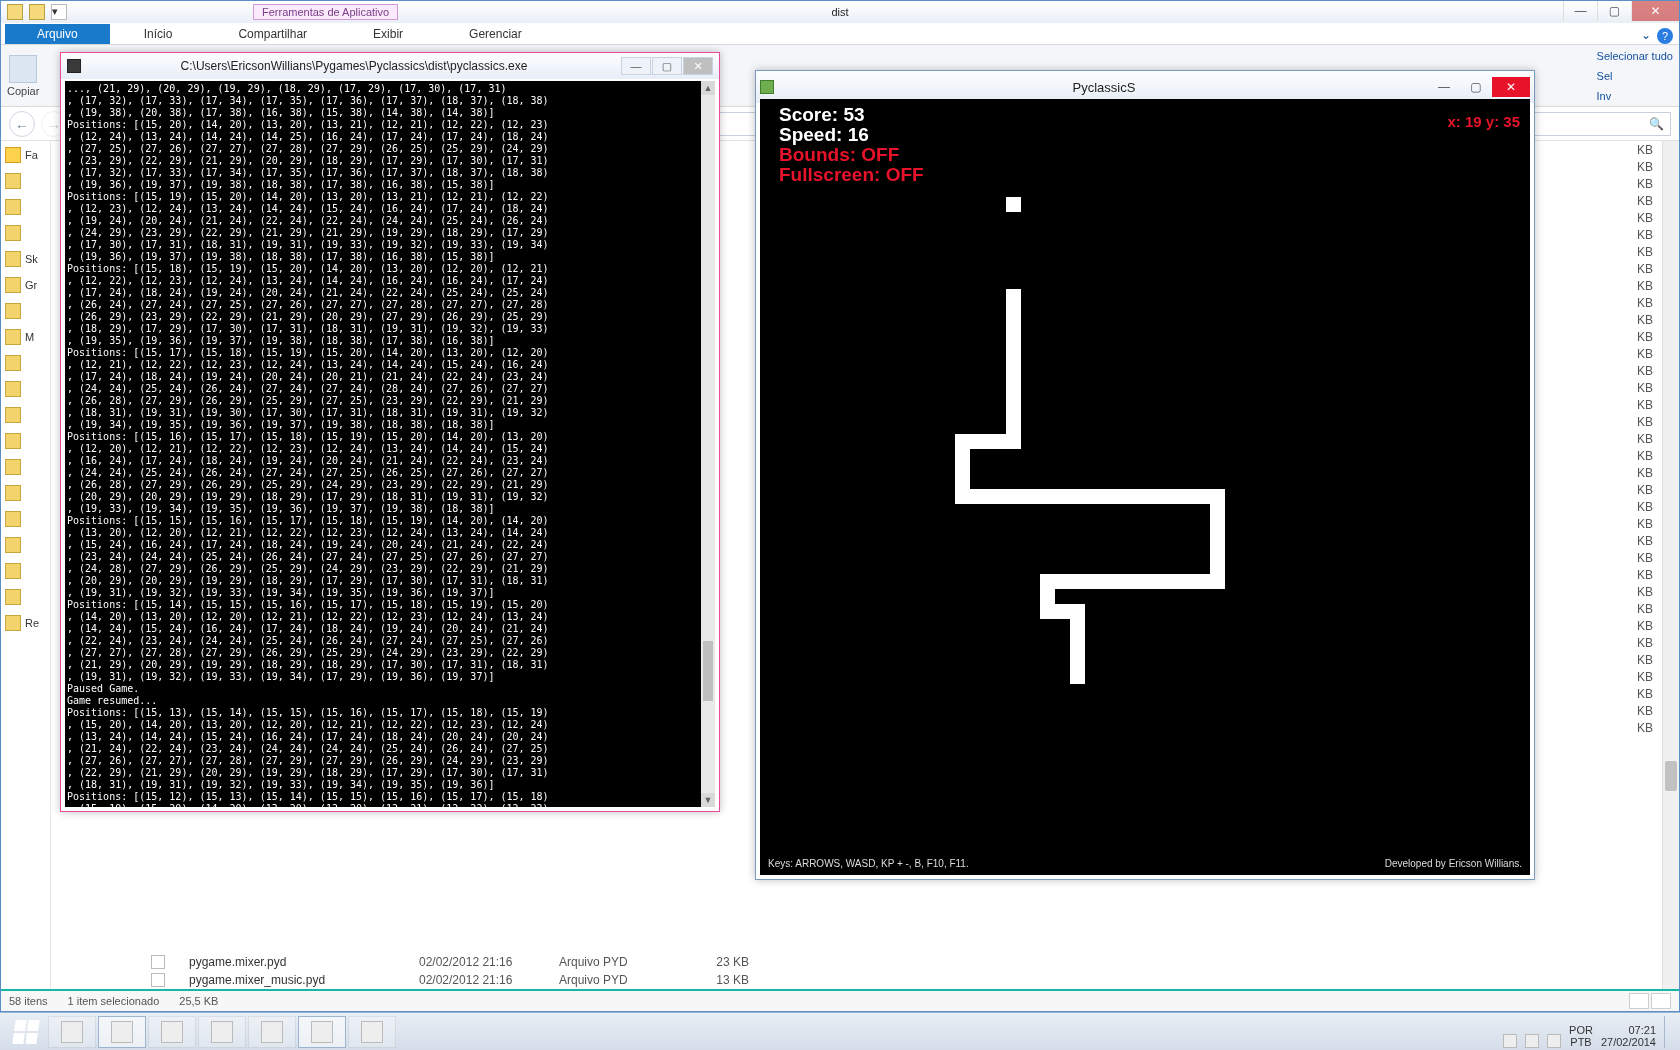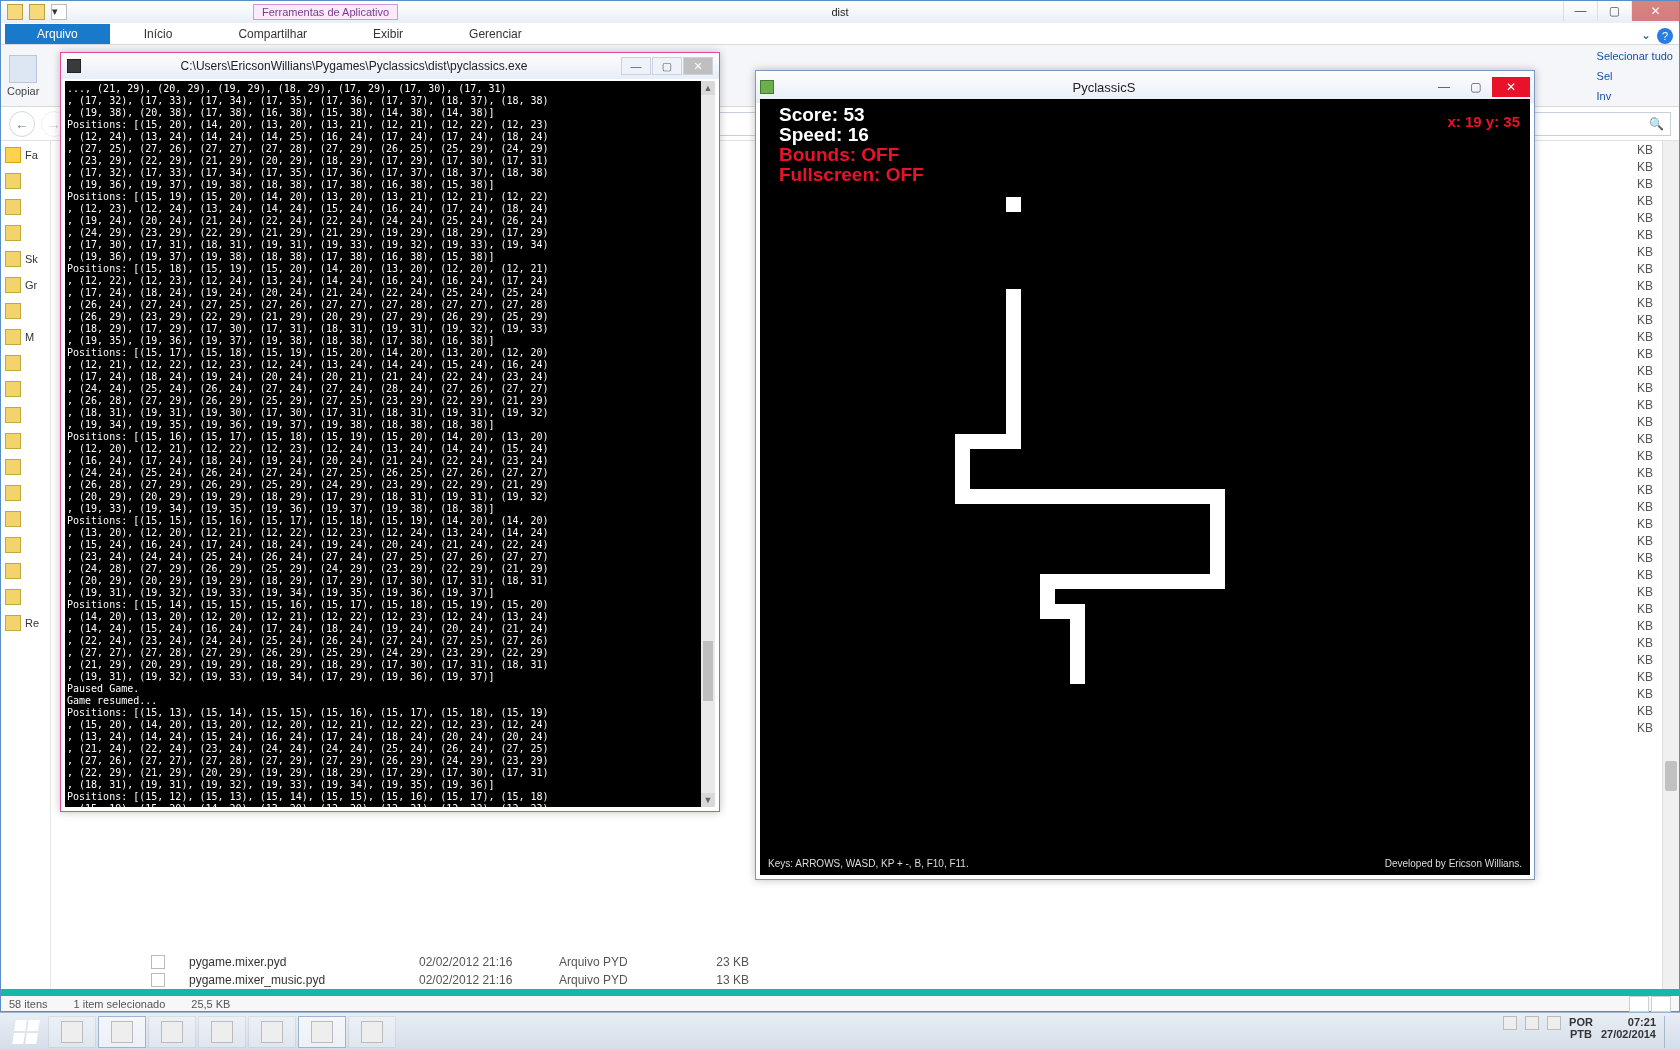--- a/index.html
+++ b/index.html
@@ -65,21 +65,21 @@
 #explorer .filelist .bottom-rows { position:absolute; left:0; right:20px; bottom:0; }
 #explorer .filelist .brow { display:flex; align-items:center; height:18px; padding-left:100px; gap:20px; }
 #explorer .filelist .brow .ic { width:14px;height:14px;border:1px solid #bbb;background:#fff;margin-right:4px;}
 #explorer .filelist .brow .name{ width:210px; }
 #explorer .filelist .brow .date{ width:120px; color:#555;}
 #explorer .filelist .brow .type{ width:110px; color:#555;}
 #explorer .filelist .brow .size{ width:60px; text-align:right; color:#555;}
 #explorer .filelist .vscroll { position:absolute; right:0; top:0; bottom:0; width:17px; background:#f0f0f0; border-left:1px solid #ddd;}
 #explorer .filelist .vscroll .thumb{ position:absolute; left:2px; right:2px; top:620px; height:30px; background:#c1c1c1; border-radius:2px;}
 
-#explorer .status { position:absolute; left:0; right:0; bottom:0; height:22px; border-top:7px solid #14b8a6; background:#f7f7f7; display:flex; align-items:center; font-size:11px; color:#555; padding:0 8px; gap:26px;margin-top:48px;}
+#explorer .status { position:absolute; left:0; right:0; bottom:0; height:22px; border-top:2px solid #14b8a6; background:#f7f7f7; display:flex; align-items:center; font-size:11px; color:#555; padding:0 8px; gap:20px;margin-top:48px;}
 #explorer .status .viewbtns{ margin-left:auto; display:flex; gap:2px;}
 #explorer .status .viewbtns span{ width:20px;height:16px;border:1px solid #cfcfcf;background:#fff;}
 
 
 #console {
   position:absolute; left:60px; top:52px; width:660px; height:760px;
   background:#fff; border:1px solid #ec4899; box-shadow:0 0 8px rgba(0,0,0,.25);
 }
 #console .cbar { height:26px; background:linear-gradient(#fdfdfe,#e7eef8); display:flex; align-items:center; font-size:12px; color:#333; padding:0 6px;}
 #console .cbar .cicn{ width:14px;height:14px;background:#3a3a3a;border:1px solid #222;margin-right:6px;}
@@ -124,21 +124,21 @@
   position:absolute; left:0; bottom:0; width:1680px; height:38px;
   background:linear-gradient(#e9eef5,#d4dde9); border-top:1px solid #9db4cf;
   display:flex; align-items:center; padding:0 4px; font-size:11px; color:#333;
 }
 #taskbar .start{ width:44px;height:32px;display:flex;align-items:center;justify-content:center;}
 #taskbar .start .winlogo{ width:24px;height:24px; display:grid; grid-template:1fr 1fr/1fr 1fr; gap:2px; transform:skewX(-8deg);}
 #taskbar .start .winlogo span{ background:#ffffff;}
 #taskbar .tbtn{ width:48px;height:32px;border:1px solid rgba(0,0,0,.08); display:flex;align-items:center;justify-content:center; margin-right:2px; background:rgba(255,255,255,.25);}
 #taskbar .tbtn.active{ background:rgba(255,255,255,.55); border-color:#9db4cf;}
 #taskbar .tbtn .tic{ width:22px;height:22px;background:#eee;border:1px solid #bbb;}
-#taskbar .tray{ margin-left:auto; display:flex; align-items:flex-start; gap:8px; padding-right:4px;font-weight:bold;}
+#taskbar .tray{ margin-left:auto; display:flex; align-items:flex-end; gap:8px; padding-right:4px;}
 #taskbar .tray .tic{ width:14px;height:14px;background:#eee;border:1px solid #bbb;}
 #taskbar .tray .clock{ text-align:right; line-height:12px; font-size:11px;}
 </style>
 </head>
 <body>
 
 <div id="explorer">
   <div class="titlebar">
     <div class="qat">
       <span></span>

